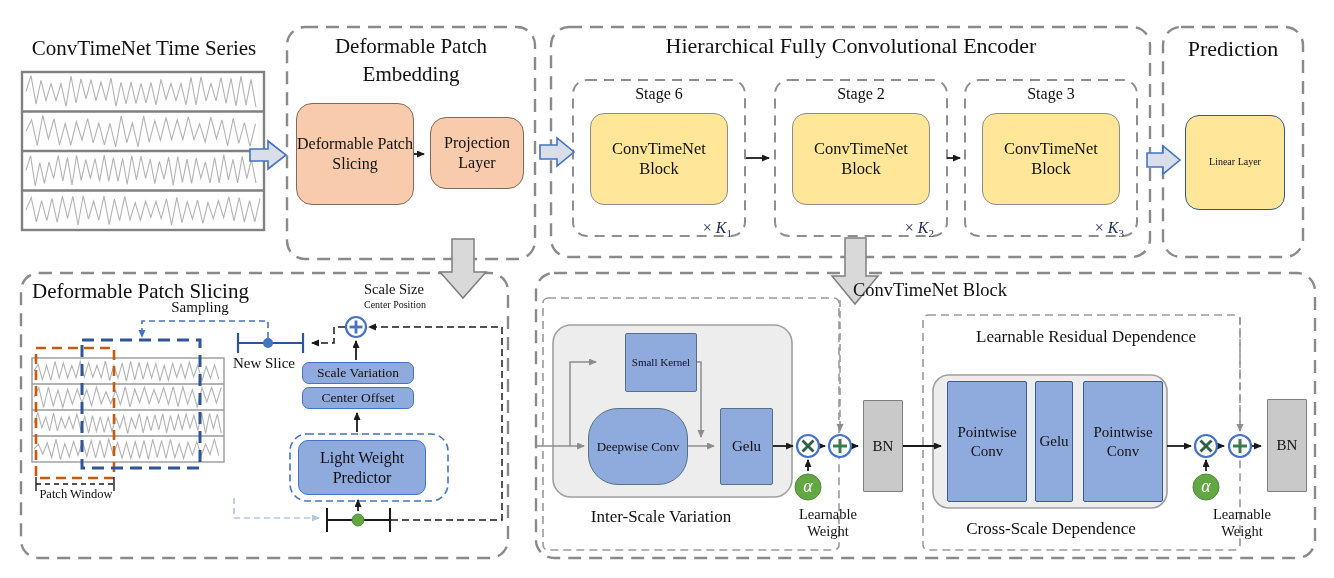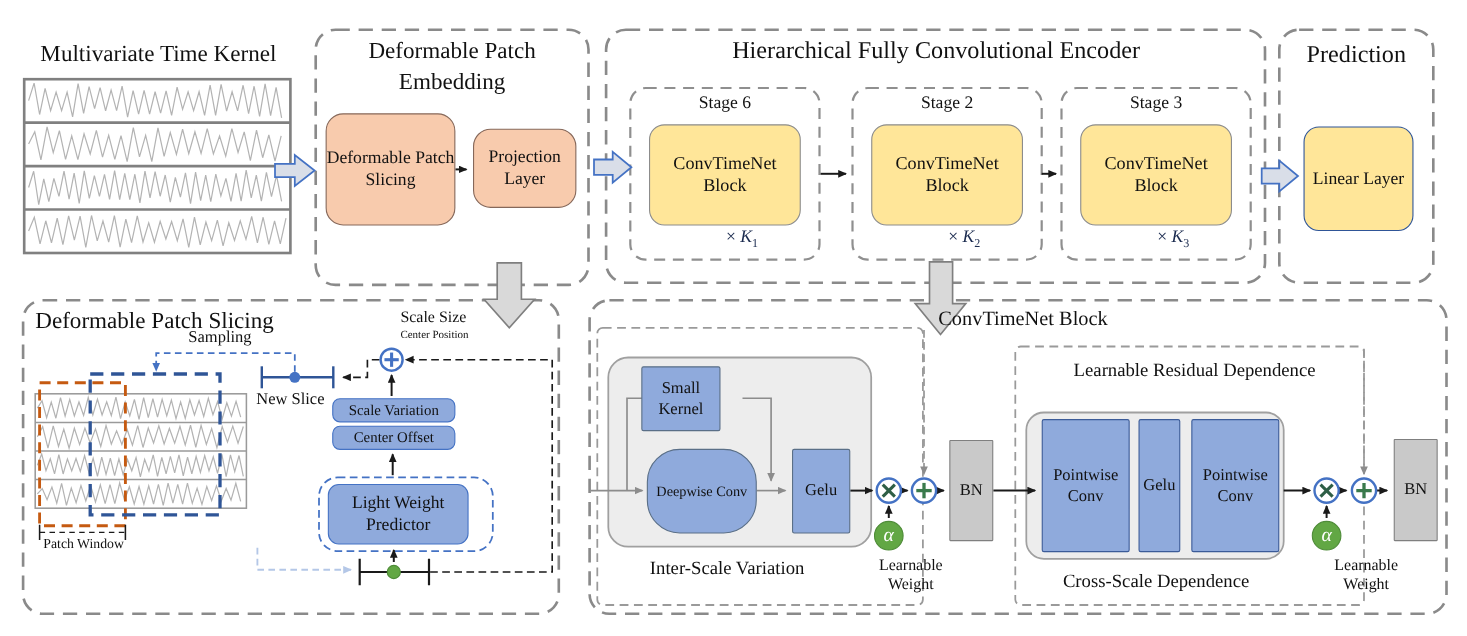--- a/index.html
+++ b/index.html
@@ -12,21 +12,21 @@
        text-align:center;line-height:1.22;box-sizing:border-box;}
   .peach{background:var(--peach-fill);border:1.6px solid #86685a;border-radius:16px;}
   .yellow{background:var(--yellow-fill);border:1.5px solid #8c8c8c;border-radius:14px;}
   .yellow.blueedge{border:1.8px solid var(--navy);}
   .smallblue{background:var(--blue-fill);border:1.4px solid var(--accent-blue);border-radius:7px;}
   .lwp{background:var(--blue-fill);border:1.5px solid var(--accent-blue);border-radius:10px;}
   .cell{background:var(--blue-fill);border:1.5px solid #5a6f87;border-radius:2px;overflow-wrap:break-word;}
   .cellnavy{background:var(--blue-fill);border:1.6px solid var(--navy-border);border-radius:2px;overflow-wrap:break-word;}
   .bnbox{background:var(--bn-fill);border:1.4px solid #7f7f7f;border-radius:1px;}
   .alpha{color:#fff;font-style:italic;font-size:18px;}
-  .ktxt{position:absolute;color:var(--k-text);font-size:16px;}
+  .ktxt{position:absolute;color:var(--k-text);font-size:16px;text-align:right;margin-top:12px;}
   .ktxt .k{font-style:italic;}
   .ktxt sub{font-size:11px;}
   
   .dash-outer{fill:none;stroke:#8a8a8a;stroke-width:2.4;stroke-dasharray:13 8;}
   .dash-stage{fill:none;stroke:#8f8f8f;stroke-width:2;stroke-dasharray:10 7;}
   .dash-sub{fill:none;stroke:#9a9a9a;stroke-width:1.6;stroke-dasharray:8 5;}
   .dash-lwp{fill:none;stroke:var(--accent-blue);stroke-width:1.6;stroke-dasharray:7 4;}
   .graybox{fill:#ededed;stroke:#a0a0a0;stroke-width:1.6;}
   .tsbox{fill:#fff;stroke:#808080;stroke-width:2.4;}
   .tsline{stroke:#808080;stroke-width:2.4;}
@@ -184,56 +184,56 @@
   <circle class="greendot" cx="1206" cy="487" r="13"></circle>
 
   <path class="blockarrow" d="M250,149 L268,149 L268,141 L286,155 L268,169 L268,161 L250,161 Z"></path>
   <path class="blockarrow" d="M540,145 L557,145 L557,138 L574,152 L557,166 L557,159 L540,159 Z"></path>
   <path class="blockarrow" d="M1147,153 L1163,153 L1163,146 L1180,160 L1163,174 L1163,167 L1147,167 Z"></path>
 
   <path class="bigarrow" d="M452,239 L474,239 L474,272 L486,272 L463,298 L440,272 L452,272 Z"></path>
   <path class="bigarrow" d="M845,238 L866,238 L866,276 L878,276 L855,304 L832,276 L845,276 Z"></path>
 </svg>
 
-<div class="lbl" style="left:24px;top:36px;width:240px;font-size:21px;">Multivariate Time Kernel</div>
+<div class="lbl" style="left:24px;top:36px;width:240px;font-size:21px;">ConvTimeNet Time Series</div>
 
 <div class="lbl" style="left:311px;top:33px;width:200px;font-size:21px;line-height:1.32;">Deformable Patch Embedding</div>
 <div class="box peach" style="left:296px;top:103px;width:118px;height:102px;font-size:16px;">Deformable Patch Slicing</div>
 <div class="box peach" style="left:430px;top:117px;width:94px;height:72px;font-size:16px;">Projection Layer</div>
 
 <div class="lbl" style="left:601px;top:33px;width:500px;font-size:22px;">Hierarchical Fully Convolutional Encoder</div>
 
 <div class="lbl" style="left:609px;top:85px;width:100px;font-size:16px;">Stage 6</div>
 <div class="box yellow" style="left:590px;top:113px;width:138px;height:92px;font-size:16.5px;">ConvTimeNet Block</div>
 <div class="ktxt" style="left:660px;top:207px;width:72px;"><span>×</span> <span class="k">K</span><sub>1</sub></div>
 
 <div class="lbl" style="left:811px;top:85px;width:100px;font-size:16px;">Stage 2</div>
 <div class="box yellow" style="left:792px;top:113px;width:138px;height:92px;font-size:16.5px;">ConvTimeNet Block</div>
 <div class="ktxt" style="left:862px;top:207px;width:72px;"><span>×</span> <span class="k">K</span><sub>2</sub></div>
 
 <div class="lbl" style="left:1001px;top:85px;width:100px;font-size:16px;">Stage 3</div>
 <div class="box yellow" style="left:982px;top:113px;width:138px;height:92px;font-size:16.5px;">ConvTimeNet Block</div>
 <div class="ktxt" style="left:1052px;top:207px;width:72px;"><span>×</span> <span class="k">K</span><sub>3</sub></div>
 
 <div class="lbl" style="left:1173px;top:36px;width:120px;font-size:22px;">Prediction</div>
-<div class="box yellow blueedge" style="left:1185px;top:115px;width:100px;height:95px;font-size:16px;">Linear Layer</div>
+<div class="box yellow blueedge" style="left:1185px;top:115px;width:100px;height:95px;font-size:10px;">Linear Layer</div>
 
 <div class="lbl left" style="left:32px;top:279px;width:300px;font-size:21px;">Deformable Patch Slicing</div>
 <div class="lbl" style="left:159px;top:299px;width:82px;font-size:15px;">Sampling</div>
 <div class="lbl" style="left:220px;top:355px;width:88px;font-size:15px;">New Slice</div>
 <div class="lbl" style="left:30px;top:487px;width:92px;font-size:12.5px;">Patch Window</div>
 <div class="lbl left" style="left:364px;top:281px;width:110px;font-size:14.5px;">Scale Size</div>
 <div class="lbl left" style="left:364px;top:299px;width:130px;font-size:10px;">Center Position</div>
 <div class="box smallblue" style="left:302px;top:362px;width:112px;height:22px;font-size:13.5px;">Scale Variation</div>
 <div class="box smallblue" style="left:302px;top:387px;width:112px;height:22px;font-size:13.5px;">Center Offset</div>
 <div class="box lwp" style="left:298px;top:440px;width:128px;height:55px;font-size:16px;">Light Weight Predictor</div>
 
 <div class="lbl" style="left:830px;top:280px;width:200px;font-size:18.5px;">ConvTimeNet Block</div>
 
-<div class="box cell" style="left:583px;top:333px;width:72px;height:59px;font-size:15px;">Small Kernel</div>
+<div class="box cell" style="left:625px;top:333px;width:72px;height:59px;font-size:11px;">Small Kernel</div>
 <div class="box cell" style="left:588px;top:408px;width:100px;height:77px;font-size:13px;border-radius:30px;">Deepwise Conv</div>
 <div class="box cell" style="left:720px;top:408px;width:53px;height:77px;font-size:15px;">Gelu</div>
 <div class="lbl" style="left:561px;top:507px;width:200px;font-size:17px;">Inter-Scale Variation</div>
 
 <div class="lbl alpha" style="left:795px;top:474px;width:26px;height:26px;display:flex;align-items:center;justify-content:center;">α</div>
 <div class="box bnbox" style="left:863px;top:400px;width:40px;height:92px;font-size:15px;">BN</div>
 <div class="lbl" style="left:794px;top:506px;width:68px;font-size:14.5px;">Learnable Weight</div>
 
 <div class="lbl" style="left:956px;top:327px;width:260px;font-size:17px;">Learnable Residual Dependence</div>
 <div class="box cellnavy" style="left:947px;top:381px;width:80px;height:121px;font-size:15px;padding:0 10px;">Pointwise Conv</div>

